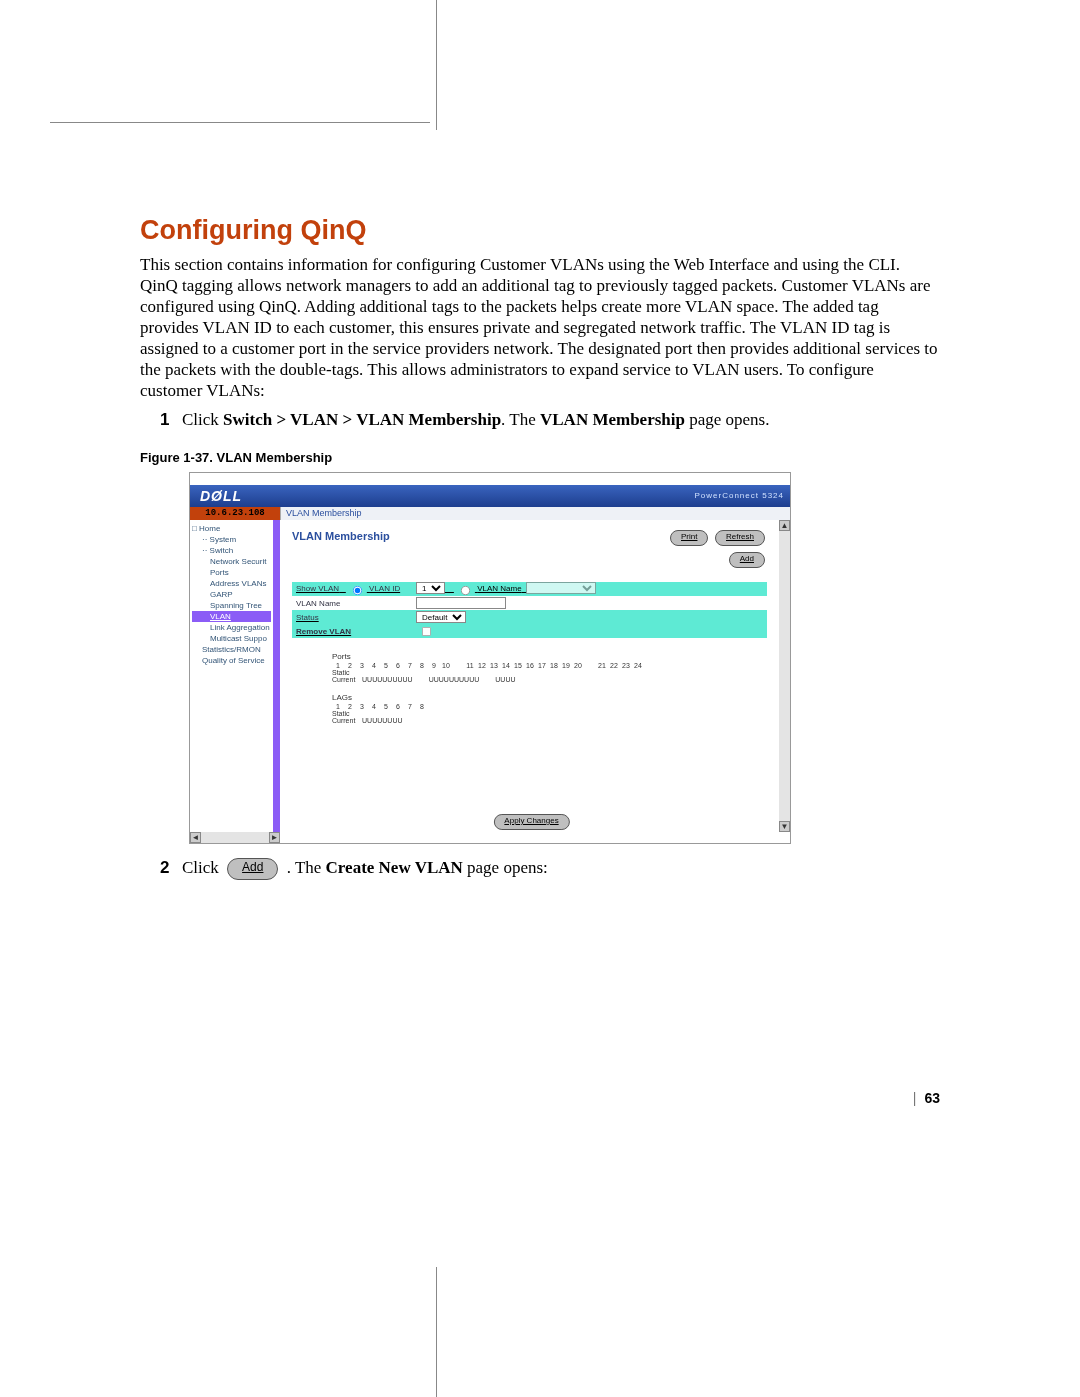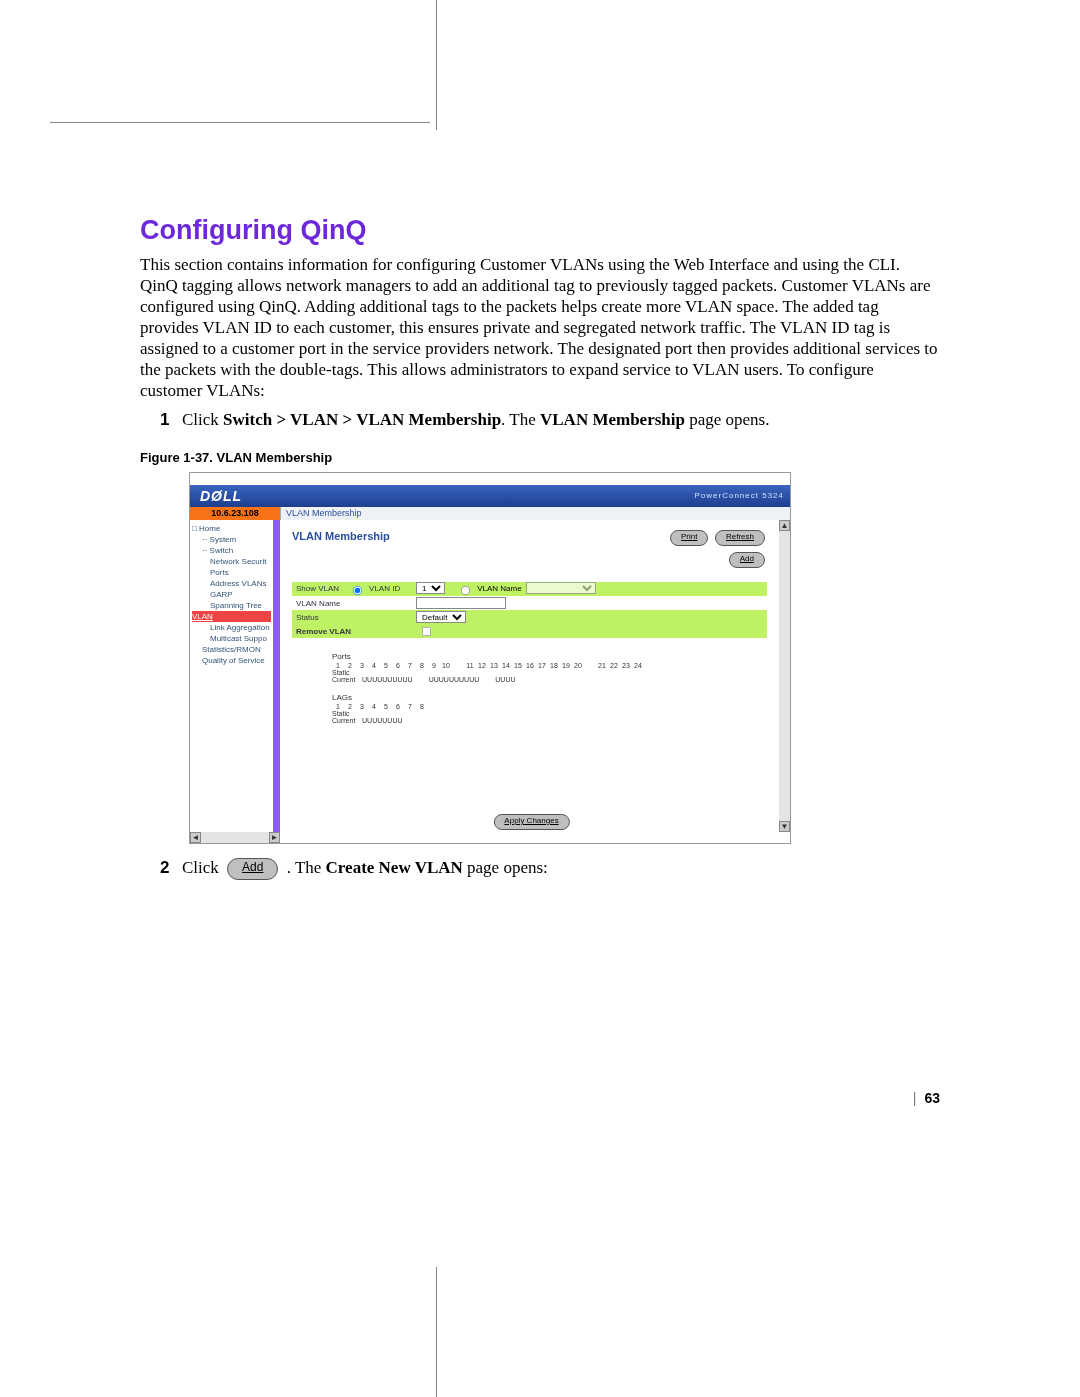--- a/index.html
+++ b/index.html
@@ -43,21 +43,21 @@
     position: absolute;
     left: 140px;
     top: 215px;
     width: 800px;
   }
   h1.section-title {
     font-family: Arial, Helvetica, sans-serif;
     font-weight: bold;
     font-size: 27px;
     margin: 0 0 8px 0;
-    color: #6d28d9;
+    color: #c2410c;
   }
   p.body {
     font-size: 17px;
     line-height: 21px;
     margin: 0 0 8px 0;
   }
   .step {
     font-size: 17px;
     line-height: 21px;
     margin: 0 0 8px 20px;
@@ -130,47 +130,47 @@
     letter-spacing:1px;
   }
   .shot .brand .prod { position:absolute; right:6px; font-size:8px; font-style:normal; font-weight:normal; color:#cfe0ff;}
   .shot .row2 {
     position:absolute; left:0; right:0; top:34px; height:13px;
     background:#eef1f6;
   }
   .shot .ip {
     position:absolute; left:0; top:0; width:90px; height:13px;
     text-align:center; font-weight:bold; line-height:13px;
-    background:#f97316; border-right:1px solid #aaa;
+    background:#c2410c; border-right:1px solid #aaa;font-family:Liberation Mono, monospace;
   }
   .shot .crumb { position:absolute; left:96px; top:0; color:#2b4f9e; line-height:13px;}
   .shot .tree {
     position:absolute; left:0; top:47px; width:90px; bottom:11px;
     background:#fff; border-right:7px solid #8b5cf6;
     padding:3px 2px; box-sizing:border-box; overflow:hidden;
     color:#357;
   }
   .shot .tree div { white-space:nowrap; line-height:11px; font-size:8px;}
   .shot .tree .l2 { padding-left:10px;}
   .shot .tree .l3 { padding-left:18px;}
-  .shot .tree .sel { background:#ef4444; color:#fff; text-decoration:underline;}
+  .shot .tree .sel { background:#8b5cf6; color:#fff; padding-left:18px;text-decoration:underline;}
   .shot .panel {
     position:absolute; left:90px; right:11px; top:47px; bottom:11px;
     background:#fff; padding:10px 12px; box-sizing:border-box;
     overflow:hidden;
   }
   .shot .panel h3 { margin:0 0 6px 0; color:#2b4f9e; font-size:11px; font-weight:bold;}
   .shot .panel .btns { position:absolute; right:14px; top:10px;}
   .shot .pill {
     display:inline-block; background:#bfbfbf; border:1px solid #555;
     border-radius:9px; height:14px; line-height:12px; padding:0 10px;
     font-size:8px; text-decoration:underline; margin-left:4px;
   }
   .shot .field-row { display:flex; align-items:center; height:14px;}
-  .shot .field-row.bar { background:#bef264;}
+  .shot .field-row.bar { background:#5eead4;text-decoration:underline;}
   .shot .field-row .lab { width:120px; color:#334; font-size:8px; padding-left:4px;}
   .shot .field-row .ctl { font-size:8px;}
   .shot select, .shot input[type=text] {
     font-size:8px; height:12px; border:1px solid #888; background:#fff;
     padding:0 1px; box-sizing:border-box;
   }
   .shot input[type=radio]{ transform:scale(0.7); vertical-align:middle;}
   .shot input[type=checkbox]{ transform:scale(0.7); vertical-align:middle;}
   .shot .remove { margin-top:0;}
   .shot .portgrid {

